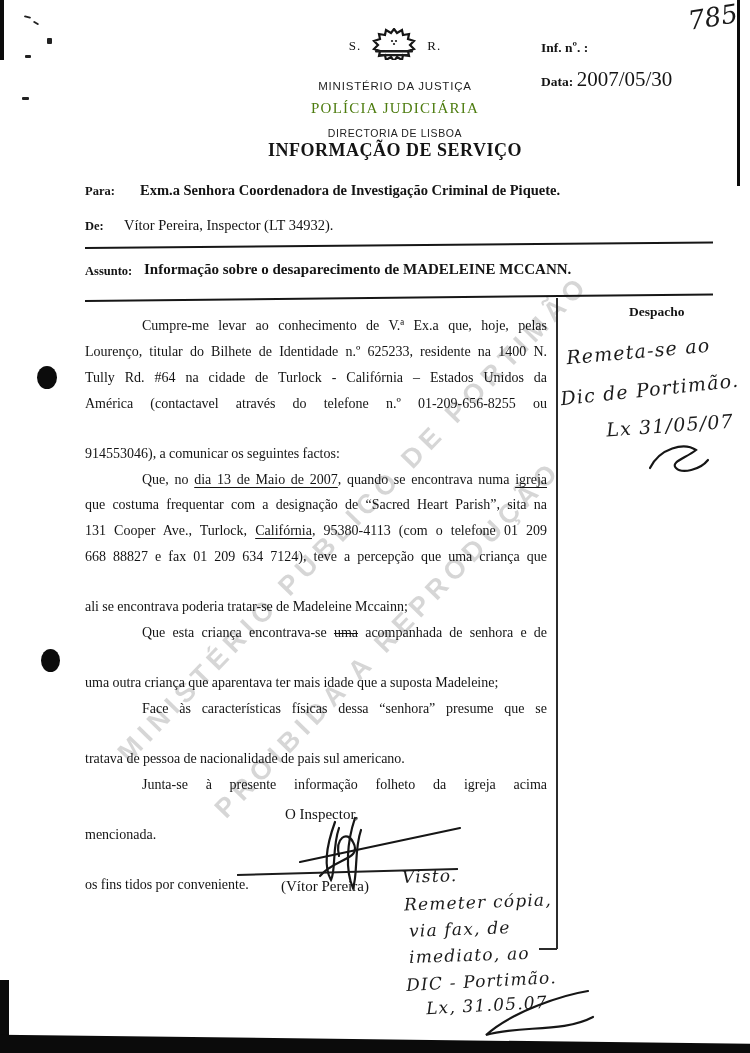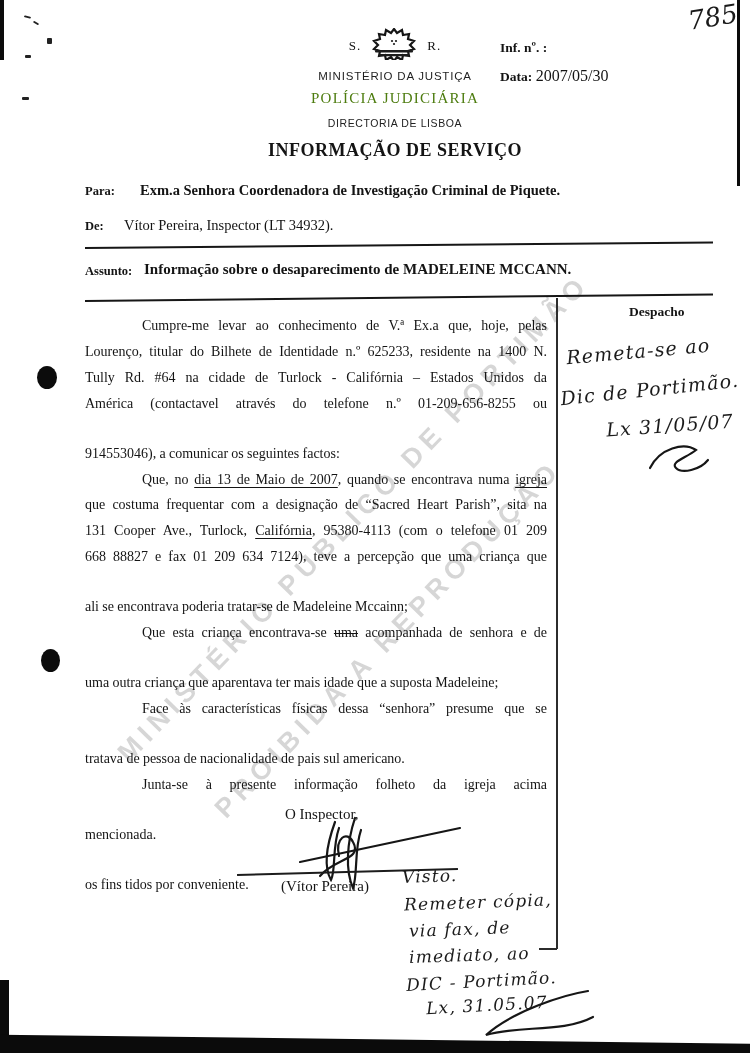--- a/index.html
+++ b/index.html
@@ -18,28 +18,28 @@
   }
   
   .watermark {
     position:absolute; font-family:"Liberation Sans", sans-serif; font-weight:bold;
     color:rgba(95,95,95,0.26); letter-spacing:6px; white-space:nowrap;
     transform-origin:0 50%; transform:rotate(-46deg); font-size:27px; pointer-events:none;
   }
   
   .hdr-center { position:absolute; left:240px; top:28px; width:310px; text-align:center; }
   .sr-row { font-size:13px; letter-spacing:1px; display:flex; align-items:center; justify-content:center; gap:10px; }
-  .ministry { font-family:"Liberation Sans",sans-serif; font-size:11.5px; letter-spacing:0.8px; margin-top:6px; color:#1f1f1f; }
+  .ministry { font-family:"Liberation Sans",sans-serif; font-size:11.5px; letter-spacing:0.8px; margin-top:16px; color:#1f1f1f; }
   .org { font-family:Liberation Serif, serif; font-size:15px; letter-spacing:1.2px; margin-top:8px; color:#4d7c0f; }
   .directorate { font-family:"Liberation Sans",sans-serif; font-size:10.5px; letter-spacing:0.6px; margin-top:10px; color:#222; }
   .doc-title { position:absolute; left:225px; top:140px; width:340px; text-align:center;
     font-size:18px; font-weight:bold; letter-spacing:0.5px; }
   .hdr-right { position:absolute; left:500px; top:40px; font-size:13.5px; }
   .hdr-right .row { margin-bottom:11px; }
-  .hdr-right b { font-weight:bold; }
+  .hdr-right b { font-weight:bold;margin-left:41px; }
   .page-num { position:absolute; left:688px; top:2px; font-size:26px; font-style:italic;
     font-family:"DejaVu Serif",serif; transform:rotate(-9deg); color:#1a1a1a; }
   
   .meta-label { position:absolute; font-weight:bold; font-size:12.5px; }
   .meta-value { position:absolute; font-size:14.5px; }
   .rule { position:absolute; height:1.6px; background:#161616; transform-origin:0 0; }
   
   .body-block { position:absolute; left:85px; top:313px; width:462px; font-size:14px; }
   .body-line { line-height:25.9px; text-align:justify; text-align-last:justify; word-spacing:-0.2px; }
   .body-line.first { text-indent:57px; }
@@ -107,21 +107,21 @@
     <div class="ministry">MINISTÉRIO DA JUSTIÇA</div>
     <div class="org">POLÍCIA JUDICIÁRIA</div>
     <div class="directorate">DIRECTORIA DE LISBOA</div>
   </div>
   <div class="doc-title">INFORMAÇÃO DE SERVIÇO</div>
 
   <div class="hdr-right">
     <div class="row"><b>Inf. nº. :</b></div>
     <div class="row">
       <b>Data:</b>
-      <span style="font-size:16px;">2007/05/30</span>
+      <span style="font-size:21px;">2007/05/30</span>
     </div>
   </div>
 
   <div class="meta-label" style="left:85px; top:184px;">Para:</div>
   <div class="meta-value" style="left:140px; top:182px;font-weight:bold;">Exm.a Senhora Coordenadora de Investigação Criminal de Piquete.</div>
   <div class="meta-label" style="left:85px; top:219px;text-align:right;">De:</div>
   <div class="meta-value" style="left:124px; top:217px;">Vítor Pereira, Inspector (LT 34932).</div>
   <div class="rule" style="left:85px; top:247px; width:628px; transform:rotate(-0.5deg);"></div>
   <div class="meta-label" style="left:85px; top:264px;">Assunto:</div>
   <div class="meta-value" style="left:144px; top:261px; font-weight:bold; font-size:15px;">Informação sobre o desaparecimento de MADELEINE MCCANN.</div>

